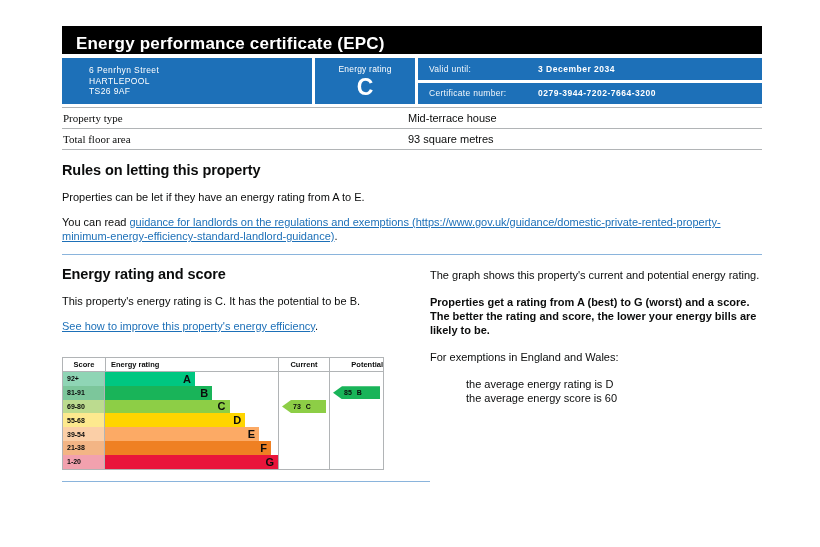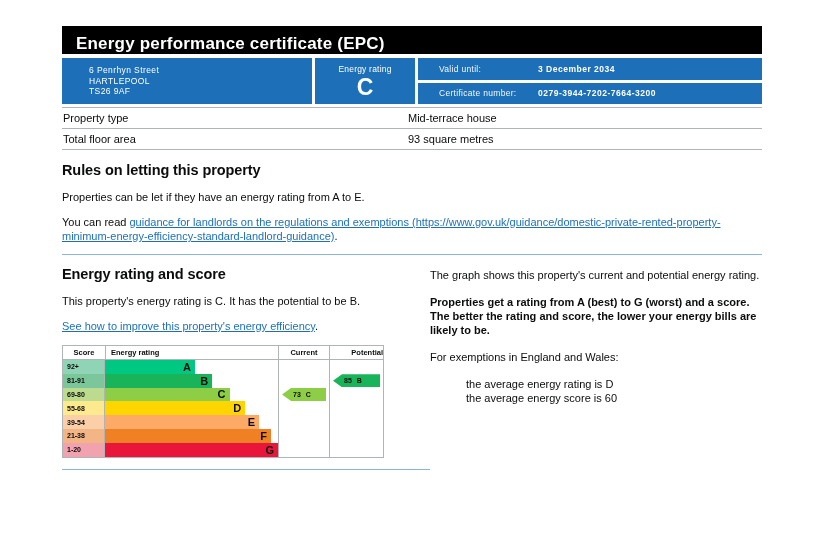--- a/index.html
+++ b/index.html
@@ -90,21 +90,21 @@
     background: #1d70b8;
     color: #ffffff;
     flex: 1 1 50%;
     display: flex;
     align-items: center;
     font-size: 8.5px;
     letter-spacing: 0.3px;
   }
   .meta-key {
     flex: 0 0 120px;
-    padding-left: 21px;
+    padding-left: 11px;
     box-sizing: border-box;
     font-weight: normal;
     opacity: 0.95;
   }
   .meta-val {
     font-weight: bold;
     letter-spacing: 0.5px;
   }
 
   
@@ -113,21 +113,21 @@
   }
   .detail-row {
     display: flex;
     border-bottom: 1px solid #b1b4b6;
     font-size: 11px;
     padding: 4px 0 4px 1px;
   }
   .detail-row:first-child {
     border-top: 1px solid #b1b4b6;
   }
-  .detail-key { flex: 0 0 345px; }
+  .detail-key { flex: 0 0 345px; font-family: Liberation Serif, serif; }
   .detail-val { flex: 1 1 auto; }
 
   
   .section-rules { margin-top: 12px; }
   h2.heading {
     font-size: 14.5px;
     font-weight: bold;
     margin: 0 0 12px 0;
     letter-spacing: -0.1px;
   }
@@ -157,21 +157,21 @@
   .col-right {
     flex: 1 1 auto;
     padding-top: 2px;
   }
   .col-right p.para { margin-bottom: 13px; }
   .col-right p.bold { font-weight: bold; }
   .col-right p.tight { margin-bottom: 0; margin-left: 36px; }
 
   
   .epc {
-    margin-top: 12px;
+    margin-top: 24px;
     border: 1px solid #b1b4b6;
     width: 322px;
     box-sizing: border-box;
     background: #ffffff;
   }
   .epc-head {
     display: flex;
     font-size: 7.5px;
     font-weight: bold;
     height: 13px;

